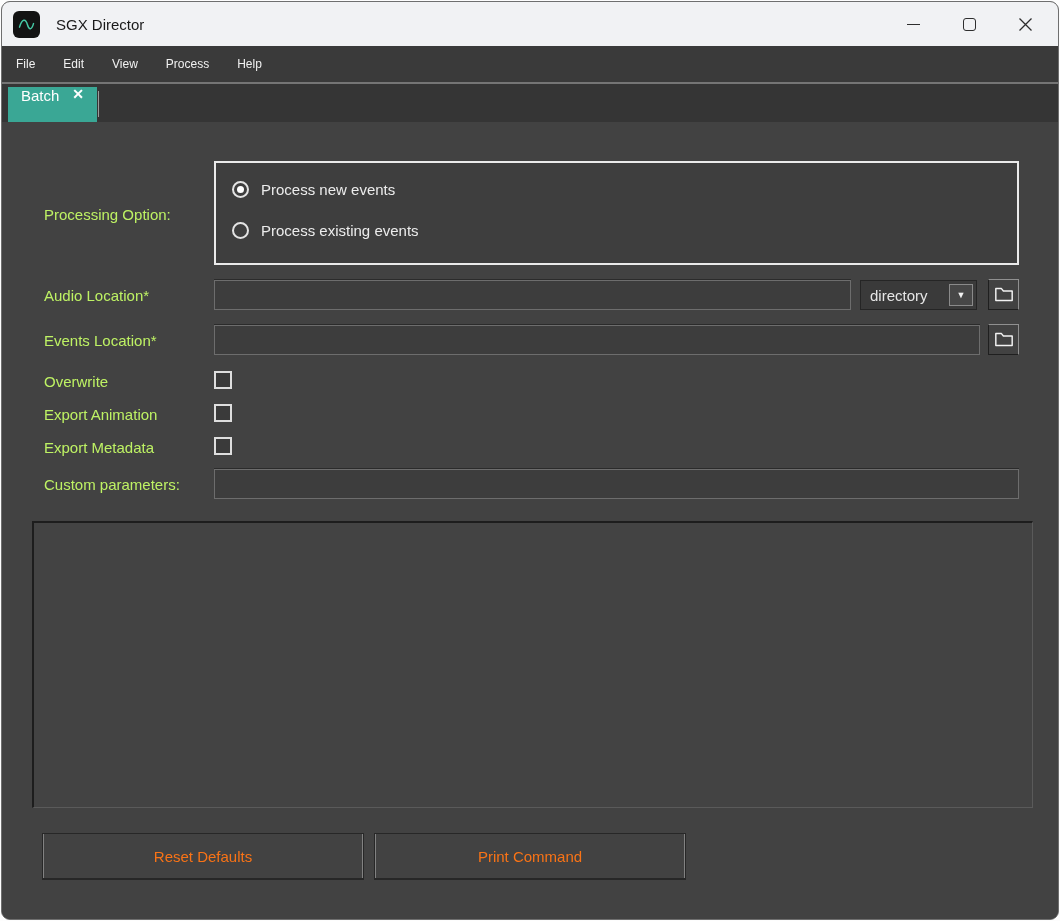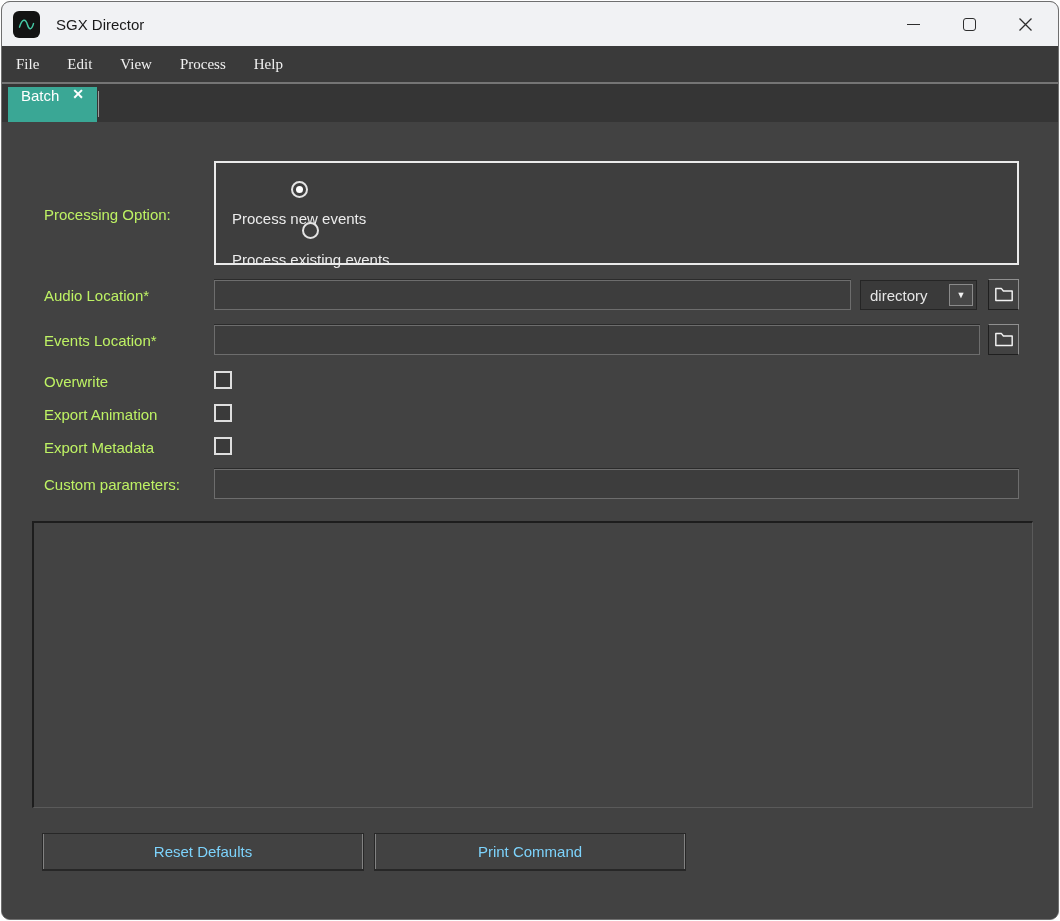--- a/index.html
+++ b/index.html
@@ -14,54 +14,54 @@
   .app-icon { width:27px; height:27px; margin-left:11px; background:#131313; border-radius:6px;
               display:flex; align-items:center; justify-content:center; flex:none; }
   .title { margin-left:16px; font-size:15px; color:#1a1a1a; }
   .win-controls { margin-left:auto; display:flex; height:100%; }
   .win-btn { width:46px; height:100%; display:flex; align-items:center; justify-content:center; margin-right:10px; }
   .glyph-min { width:13px; height:0; border-top:1.6px solid #2e2e2e; }
   .glyph-max { width:13px; height:13px; border:1.6px solid #2e2e2e; border-radius:3px; }
   
   .menubar { height:38px; background:#3a3a3a; display:flex; align-items:center;
              border-bottom:2px solid #757575; }
-  .menu-item { padding:0 14px; font-size:15px; color:#f1f1f1;font-family:Liberation Serif, serif; }
+  .menu-item { padding:0 14px; font-size:12px; color:#f1f1f1; }
   
   .tabbar { height:38px; background:#353535; display:flex; align-items:flex-end; }
   .tab { height:35px; margin-left:6px; background:#3aa795; color:#ffffff;
          display:flex; align-items:flex-start; padding:0 13px; gap:13px; font-size:15px; }
   .tab-close { font-size:14px; font-weight:700; color:#ffffff; line-height:1; }
   .tab-sep { width:1px; height:26px; background:#9c9c9c; margin-left:1px; margin-bottom:5px; }
   
   .content { position:relative; height:797px; background:#424242; }
   .lbl { position:absolute; left:42px; font-size:15px; color:#bef264; white-space:nowrap; }
   .groupbox { position:absolute; left:212px; top:39px; width:805px; height:104px;
               border:2px solid #eaeaea; background:#3e3e3e; }
   .radio-row { position:absolute; left:16px; display:flex; align-items:center; gap:12px;
-               color:#ececec; font-size:15px;flex-direction:column; }
+               color:#ececec; font-size:15px; }
   .radio { width:17px; height:17px; border:2px solid #e3e3e3; border-radius:50%; position:relative; flex:none; }
   .radio.selected::after { content:""; position:absolute; inset:3px; background:#ffffff; border-radius:50%; }
   .tinput { position:absolute; height:30px; background:#3d3d3d; border:1px solid #6d6d6d;
             box-shadow:0 -1px 0 #2b2b2b; color:#e8e8e8; font-size:15px; padding:0 8px;
             font-family:"Liberation Sans", sans-serif; outline:none; }
   .combo { position:absolute; left:858px; top:158px; width:117px; height:30px; background:#3a3a3a;
            border:1px solid #252525; display:flex; align-items:center; padding-left:9px;
            color:#e6e6e6; font-size:15px; }
   .combo-arrow { position:absolute; right:3px; top:3px; bottom:3px; width:24px; background:#474747;
                  border:1px solid #8a8a8a; display:flex; align-items:center; justify-content:center;
                  font-size:9px; color:#f2f2f2; }
   .folder-btn { position:absolute; left:986px; width:31px; height:31px; background:#424242;
                 border-top:1px solid #909090; border-right:1px solid #909090;
                 border-bottom:1px solid #1f1f1f; border-left:1px solid #1f1f1f;
                 display:flex; align-items:center; justify-content:center; }
   .checkbox { position:absolute; left:212px; width:18px; height:18px; border:2px solid #dedede; background:#3a3a3a; }
   .logarea { position:absolute; left:30px; top:399px; width:1001px; height:287px; background:#434343;
              border-top:2px solid #1d1d1d; border-left:2px solid #1d1d1d;
              border-right:1px solid #5a5a5a; border-bottom:1px solid #5a5a5a; }
-  .btn { position:absolute; top:711px; height:38px; background:#424242; color:#7dd3fc; font-size:15px;
+  .btn { position:absolute; top:711px; height:47px; background:#424242; color:#f97316; font-size:15px;
          display:flex; align-items:center; justify-content:center;
          border:1px solid #272727; border-bottom-width:2px;
          box-shadow:inset 1px 0 0 #828282, inset -1px 0 0 #828282; }
 </style>
 </head>
 <body>
 
 <div class="window">
 
   <div class="titlebar">

